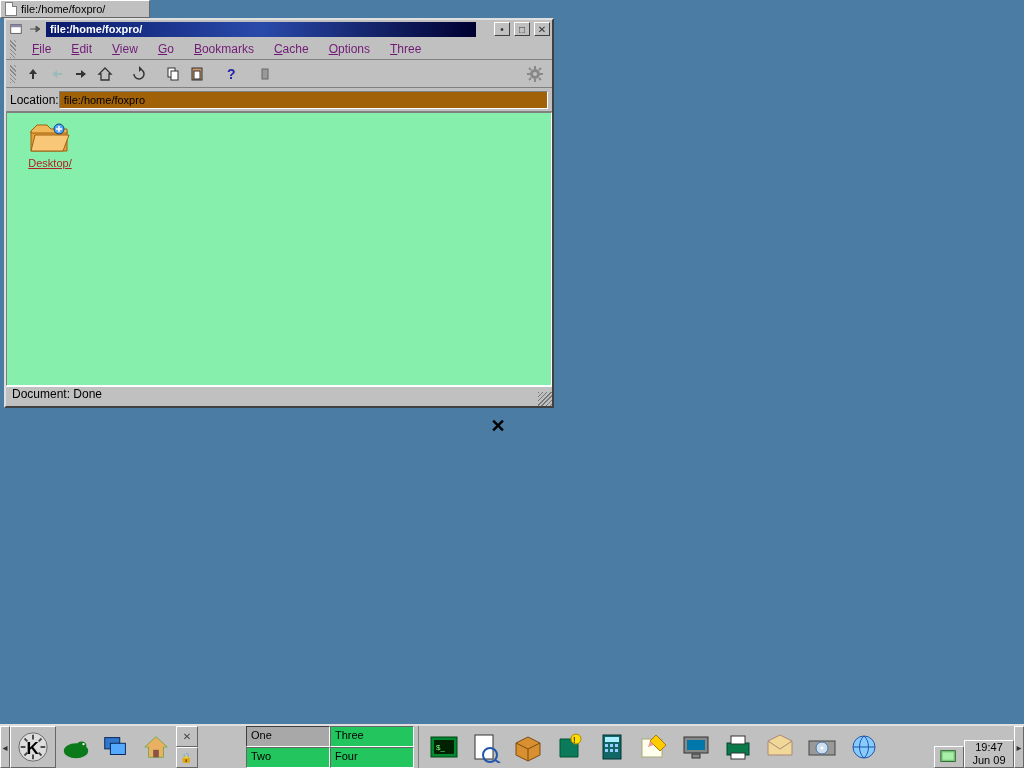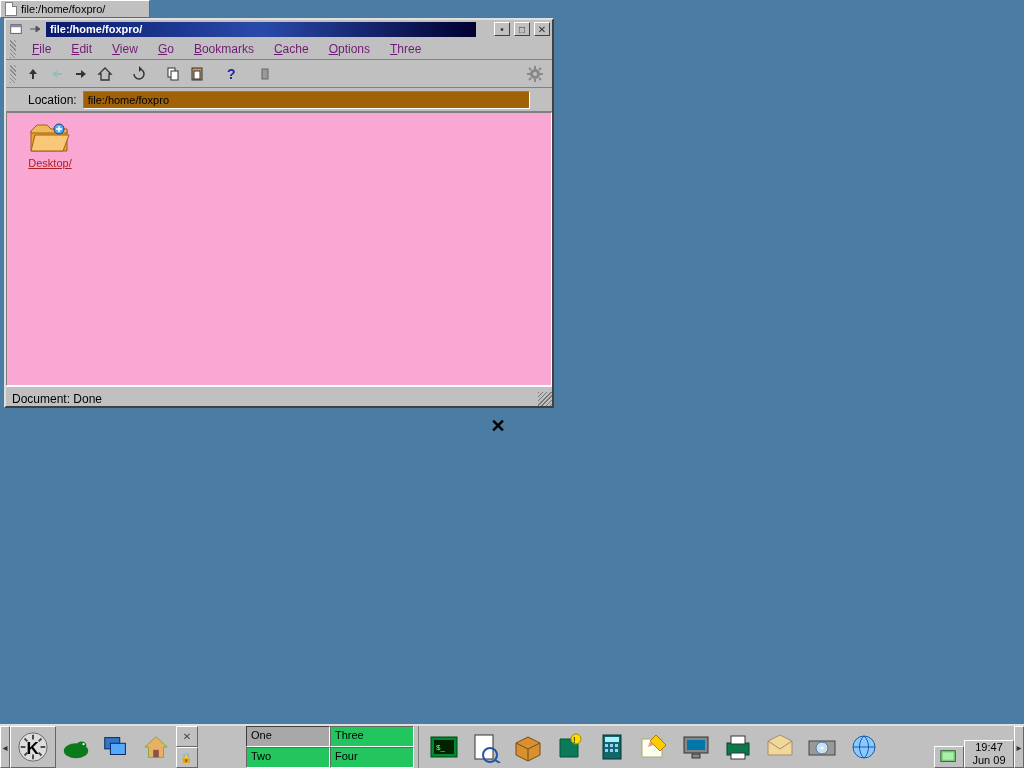--- a/index.html
+++ b/index.html
@@ -81,53 +81,53 @@
 .tool-btn{
   width:22px;height:22px;
   display:flex;align-items:center;justify-content:center;
 }
 .tool-btn svg{width:16px;height:16px;}
 .tool-sep{width:8px;}
 .gear-right{margin-left:auto;margin-right:2px;}
 
 
 .locbar{
-  height:24px;display:flex;align-items:center;gap:6px;padding:0 22px;
+  height:24px;display:flex;align-items:center;padding:0 4px;
   border-bottom:1px solid #808080;
 }
 .locbar-label{font-size:12px;}
 .loc-input{
   flex:1;height:18px;
   border:1px solid;border-color:#808080 #fff #fff #808080;
   background:#a16207;font-size:11px;padding:1px 4px;
   font-family:inherit;
 }
 
 
 .content{
-  flex:1;background:#f9a8d4;
+  flex:1;background:#86efac;
   border:1px solid;border-color:#808080 #fff #fff #808080;
   margin:0;
   padding:8px;
   display:flex; align-content:flex-start; flex-wrap:wrap;
 }
 .file-icon{
   width:70px;text-align:center;
   font-size:11px;
 }
 .file-icon .folder{
   width:42px;height:34px;margin:0 auto 2px;
   position:relative;
 }
 .folder-label{color:#b02020;text-decoration:underline;}
 
 
 .statusbar{
   height:20px;font-size:12px;
-  display:flex;align-items:flex-end;padding:0 6px;
+  display:flex;align-items:flex-start;padding:0 6px;
   border-top:1px solid #fff;
 }
 .resize-grip{
   position:absolute;right:0;bottom:0;width:14px;height:14px;
   background:repeating-linear-gradient(135deg,#777,#777 1px,transparent 1px,transparent 3px);
 }
 
 
 .cursor-x{
   position:absolute;top:426px;left:498px;

